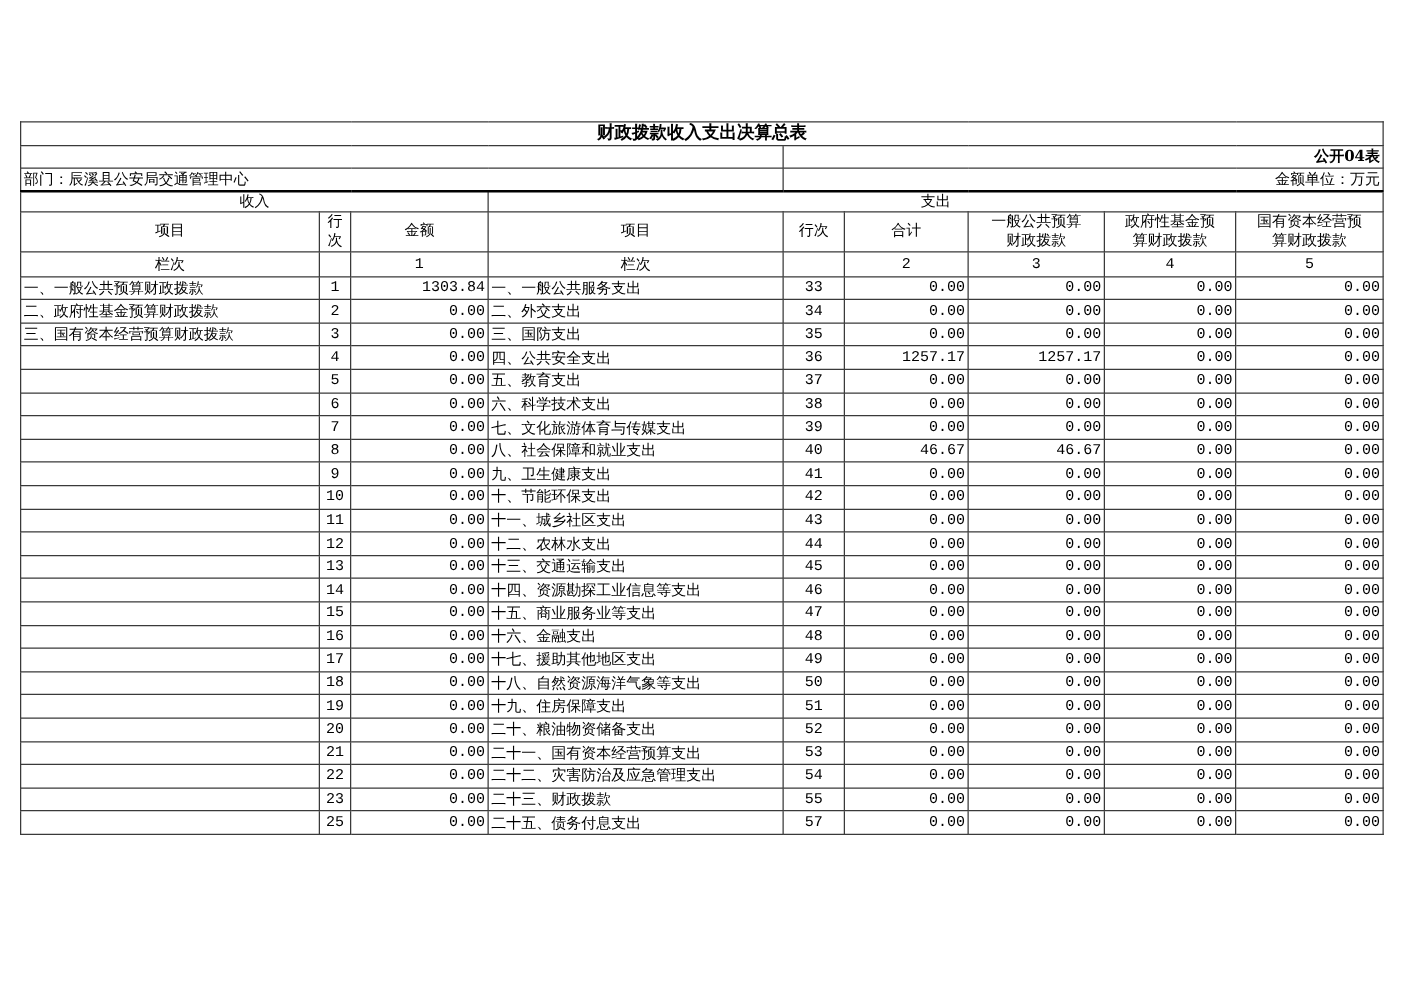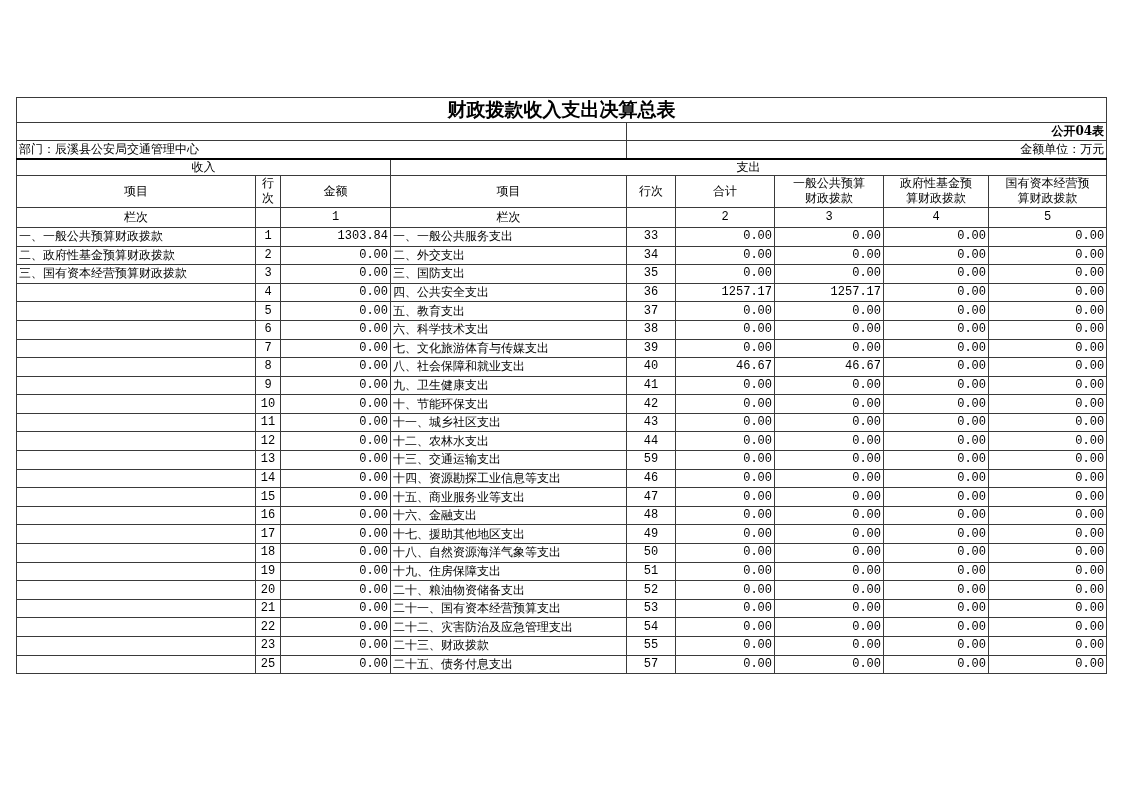--- a/index.html
+++ b/index.html
@@ -32,21 +32,21 @@
     line-height: 1.25;
     padding: 0 2px;
     overflow: hidden;
     white-space: nowrap;
     vertical-align: middle;
   }
   tr.title-row td {
     height: 16px;
     text-align: center;
     font-weight: bold;
-    font-size: 19px;
+    font-size: 14px;
     white-space: nowrap;
   }
   tr.code-row td { height: 17px; }
   tr.dept-row td { height: 17px; border-bottom: 2.5px solid #000000; }
   .right-align { text-align: right; padding-right: 8px; }
   .bold { font-weight: bold; }
   tr.section-row td { height: 15px; text-align: center; }
   tr.colhead-row td {
     height: 31px;
     text-align: center;
@@ -262,21 +262,21 @@
           <td class="num-cell">0.00</td>
           <td class="num-cell">0.00</td>
           <td class="num-cell">0.00</td>
           <td class="num-cell">0.00</td>
         </tr>
         <tr class="data-row">
           <td class="item-cell"></td>
           <td class="lineno-cell">13</td>
           <td class="num-cell">0.00</td>
           <td class="item-cell">十三、交通运输支出</td>
-          <td class="lineno-cell">59</td>
+          <td class="lineno-cell">45</td>
           <td class="num-cell">0.00</td>
           <td class="num-cell">0.00</td>
           <td class="num-cell">0.00</td>
           <td class="num-cell">0.00</td>
         </tr>
         <tr class="data-row">
           <td class="item-cell"></td>
           <td class="lineno-cell">14</td>
           <td class="num-cell">0.00</td>
           <td class="item-cell">十四、资源勘探工业信息等支出</td>

